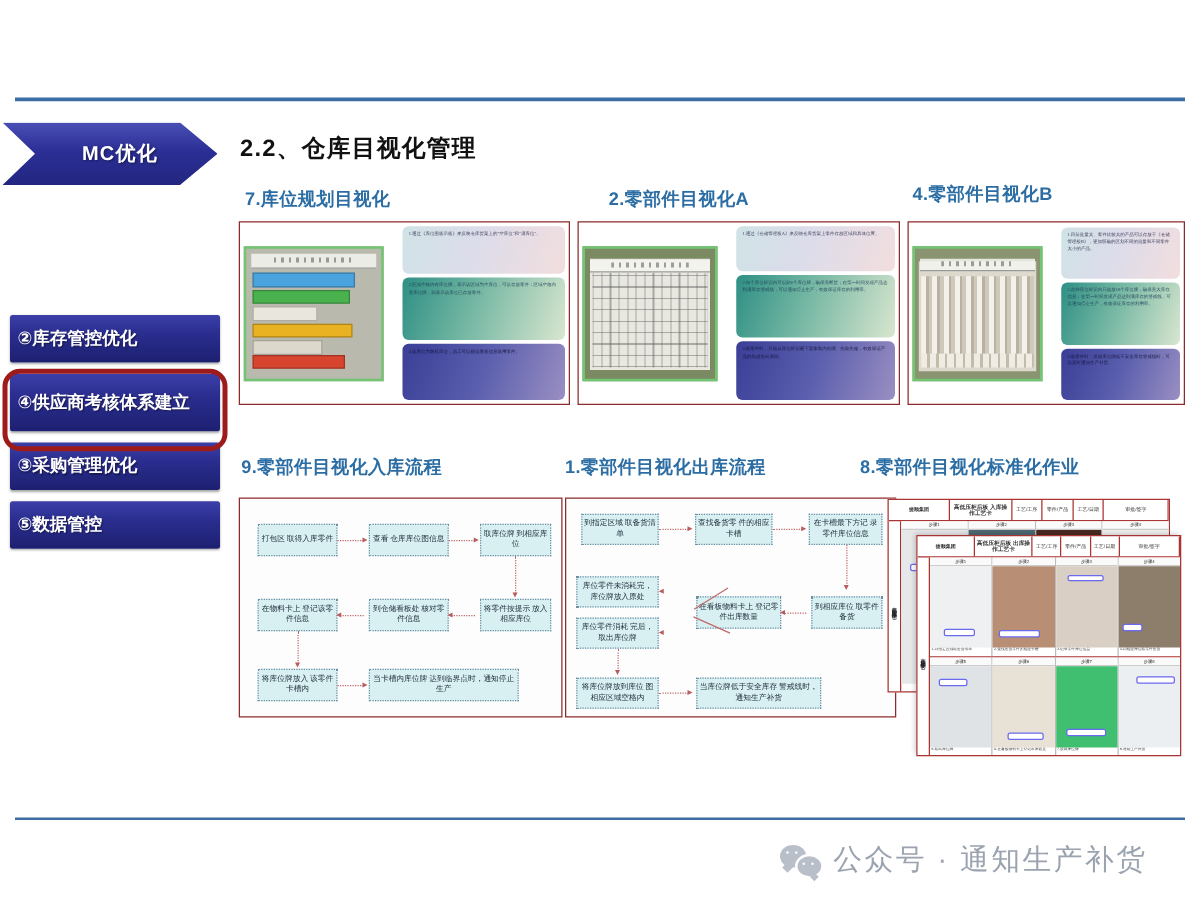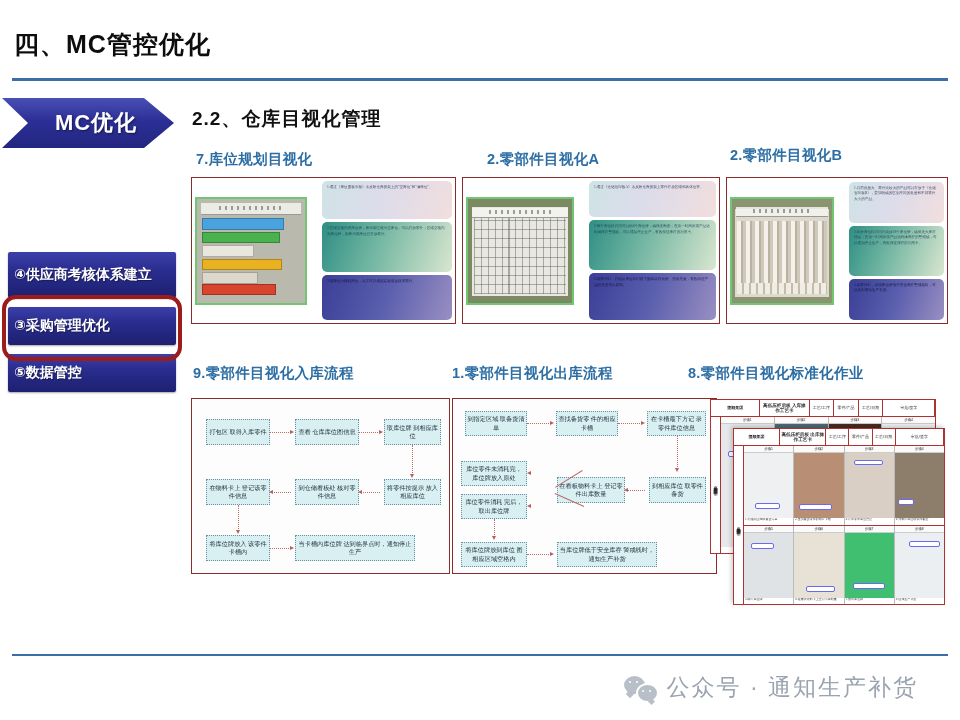--- a/index.html
+++ b/index.html
@@ -28,21 +28,21 @@
 
   
   .chev{
     position:absolute;left:2px;top:98px;width:172px;height:50px;
     background:linear-gradient(180deg,#4a4fb5 0%,#2b2f96 45%,#232680 100%);
     clip-path:polygon(0 0, 142px 0, 172px 50%, 142px 100%, 0 100%, 26px 50%);
     display:flex;align-items:center;justify-content:center;
     box-shadow:0 2px 3px rgba(0,0,0,.3);
   }
   .chev span{
-    color:#fff;font-size:22px;font-weight:bold;
+    color:#fff;font-size:16px;font-weight:bold;
     text-shadow:1px 1px 2px rgba(0,0,0,.45);
     padding-left:16px;letter-spacing:1px;
   }
 
   .subtitle{
     position:absolute;left:192px;top:106px;
     font-size:19px;font-weight:bold;color:#111;letter-spacing:1px;
   }
 
   
@@ -216,44 +216,46 @@
   .wx .b1::after{content:"";position:absolute;left:3px;bottom:-3px;width:6px;height:6px;background:#b9bfc9;transform:rotate(45deg);}
   .wx .b2::after{content:"";position:absolute;right:3px;bottom:-3px;width:5px;height:5px;background:#b9bfc9;transform:rotate(45deg);}
   .wx .d{position:absolute;width:2.6px;height:2.6px;border-radius:50%;background:#fff;}
   .ft-txt{font-size:23px;color:#9aa3af;letter-spacing:2px;}
 </style>
 </head>
 <body>
 
 <div class="slide">
 
-  <div class="hdr-title">四、MC管控优化</div>
   <div class="hdr-rule"></div>
 
   <div class="chev">
     <span>MC优化</span>
   </div>
   <div class="subtitle">2.2、仓库目视化管理</div>
 
   <div class="side">
+    <div class="side-item">
+      <span>②库存管控优化</span>
+    </div>
     <div class="side-item tall">
       <span>④供应商考核体系建立</span>
     </div>
     <div class="side-item">
       <span>③采购管理优化</span>
     </div>
     <div class="side-item">
       <span>⑤数据管控</span>
     </div>
   </div>
   <div class="side-hl"></div>
 
   <div class="sec-h" style="left:196px;top:150px;">7.库位规划目视化</div>
   <div class="sec-h" style="left:487px;top:150px;">2.零部件目视化A</div>
-  <div class="sec-h" style="left:730px;top:146px;">2.零部件目视化B</div>
+  <div class="sec-h" style="left:730px;top:146px;">4.零部件目视化B</div>
 
   <div class="panel" style="left:191px;top:177px;width:265px;height:147px;">
     <div class="panel-inner">
       <div class="ph-photo" style="width:108px;height:104px;">
         <div class="board-cap"></div>
         <div class="rowbar" style="top:19%;width:74%;background:#4aa3dd;"></div>
         <div class="rowbar" style="top:32%;width:70%;background:#49b24f;"></div>
         <div class="rowbar" style="top:45%;width:46%;background:#e9e6dd;"></div>
         <div class="rowbar" style="top:58%;width:72%;background:#e8b222;"></div>
         <div class="rowbar" style="top:71%;width:50%;background:#ddd8cc;"></div>

